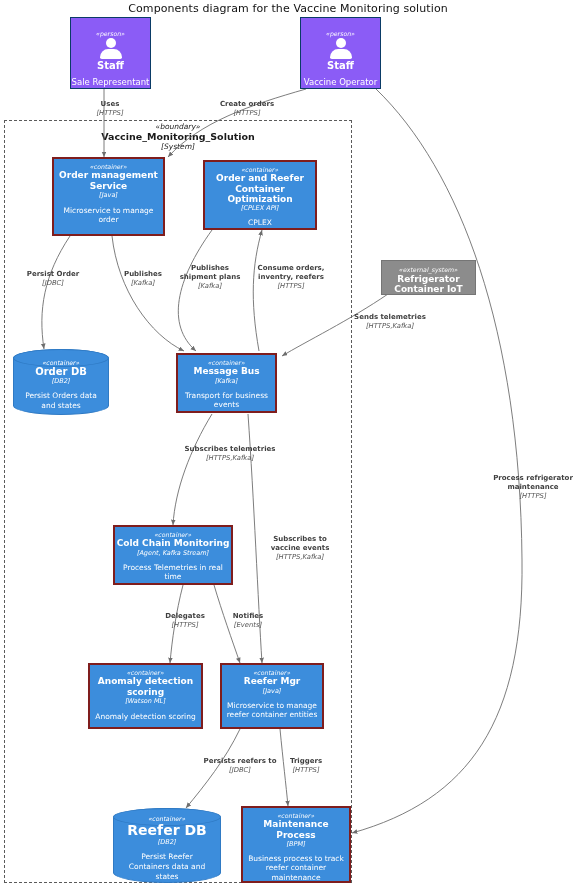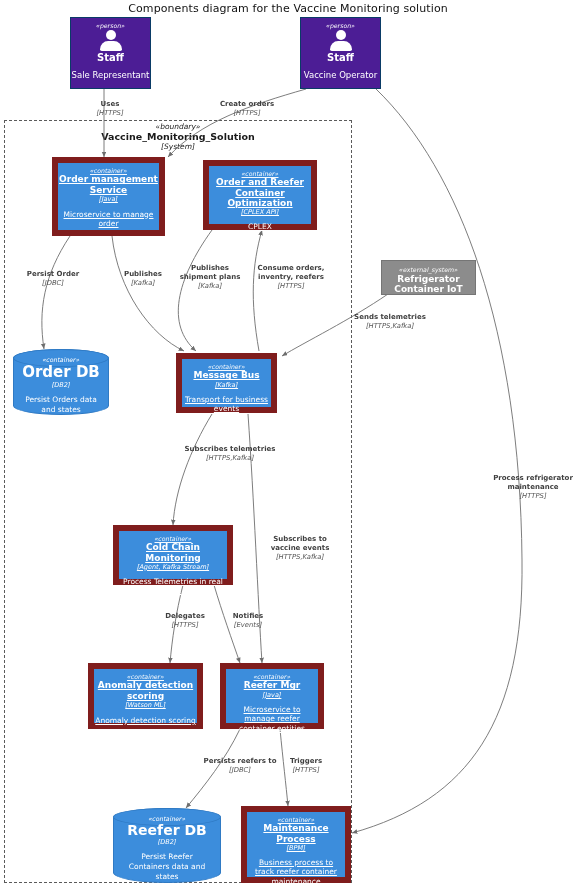--- a/index.html
+++ b/index.html
@@ -17,30 +17,30 @@
   .boundary-label .nm{font-weight:bold;font-size:9.5px;}
   .boundary-label .tech{font-style:italic;font-size:7.5px;}
 
   .node{position:absolute;box-sizing:border-box;text-align:center;color:#fff;
         display:flex;flex-direction:column;align-items:center;justify-content:flex-start;}
   .node .stereo{font-style:italic;font-size:6.2px;opacity:.95;line-height:1.2;}
   .node .nm{font-weight:bold;font-size:9px;line-height:1.12;}
   .node .tech{font-style:italic;font-size:6.5px;line-height:1.25;}
   .node .desc{font-size:7.5px;line-height:1.3;}
 
-  .person{background:#4c1d95;border:1px solid #0a3b66;padding-top:4px;}
+  .person{background:#8b5cf6;border:1px solid #0a3b66;padding-top:12px;}
   .person .nm{font-size:10px;margin-top:2px;}
   .person .desc{font-size:8.5px;margin-top:6px;}
   .person-icon{width:26px;height:20px;position:relative;margin:1px 0 0 0;}
   .person-icon .head{position:absolute;left:8px;top:0;width:10px;height:10px;
       border-radius:50%;background:#fff;}
   .person-icon .body{position:absolute;left:2px;top:11px;width:22px;height:10px;
       border-radius:9px 9px 2px 2px;background:#fff;}
 
-  .container-box{background:#3c8ddc;border:6px solid #7f1d1d;padding-top:4px;text-decoration:underline;}
+  .container-box{background:#3c8ddc;border:2px solid #7f1d1d;padding-top:4px;}
   .external{background:#8c8c8c;border:1px solid #757575;padding-top:5px;}
 
   .db{position:absolute;color:#fff;text-align:center;}
   .db .cyl{position:absolute;left:0;top:0;width:100%;height:100%;
       background:#3c8ddc;border:1px solid #2f7ac4;
       border-radius:50% / 14%;box-sizing:border-box;}
   .db .cap{position:absolute;left:0;top:0;width:100%;height:18px;
       border:1px solid #2f7ac4;border-radius:50%;box-sizing:border-box;
       background:#3c8ddc;}
   .db .txt{position:absolute;left:0;top:0;width:100%;height:100%;
@@ -126,21 +126,21 @@
   <div class="node external" style="left:381px;top:260px;width:95px;height:35px;justify-content:center;">
     <div class="stereo">«external_system»</div>
     <div class="nm">Refrigerator Container IoT</div>
   </div>
 
   <div class="db" style="left:13px;top:349px;width:96px;height:66px;">
     <div class="cyl"></div>
     <div class="cap"></div>
     <div class="txt">
       <div class="stereo" style="font-style:italic;font-size:6.2px;">«container»</div>
-      <div class="nm" style="font-weight:bold;font-size:15px;">Order DB</div>
+      <div class="nm" style="font-weight:bold;font-size:10px;">Order DB</div>
       <div class="tech" style="font-style:italic;font-size:6.5px;">[DB2]</div>
       <div class="desc" style="font-size:7.5px;line-height:1.3;margin-top:6px;padding:0 6px;">Persist Orders data and states</div>
     </div>
   </div>
 
   <div class="node container-box" style="left:176px;top:353px;width:101px;height:60px;">
     <div class="stereo">«container»</div>
     <div class="nm">Message Bus</div>
     <div class="tech">[Kafka]</div>
     <div class="desc" style="margin-top:6px;">Transport for business events</div>

